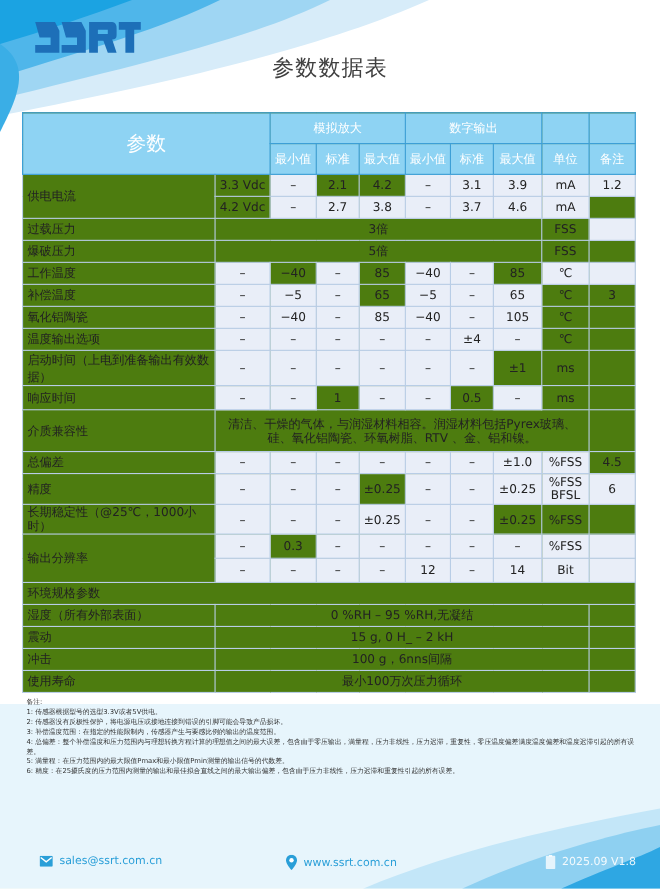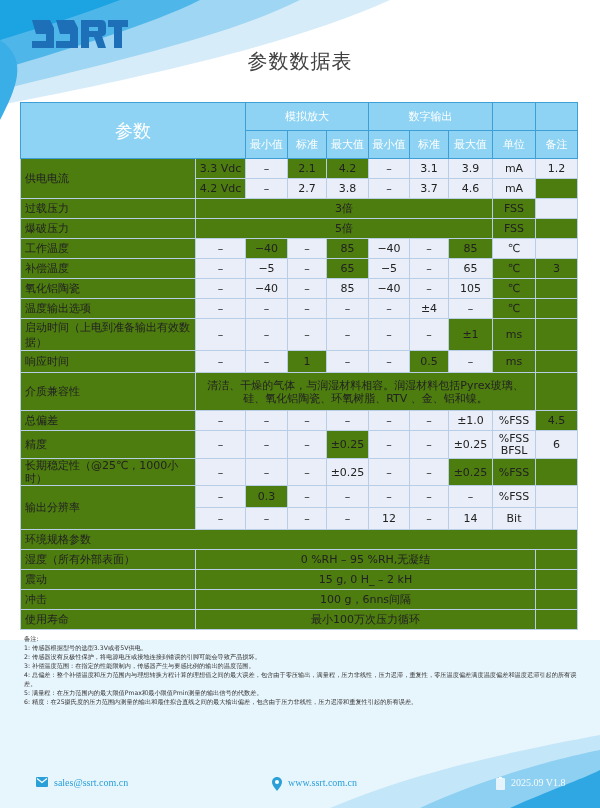--- a/index.html
+++ b/index.html
@@ -18,21 +18,21 @@
   table.spec th { background: #8ed3f3; color: #fff; font-weight: normal; border-color: #3d9fd6; }
   table.spec th.big { font-size: 18px; }
   table.spec th.sm { font-size: 11px; }
   td.p { text-align: left !important; padding-left: 4px !important; }
   td.sh { background: #e9eef8; }
   td.wrap { text-align: right; padding: 2px 4px !important; line-height: 15px; }
 
   .notes { position: absolute; left: 24px; top: 634px; width: 560px; font-size: 6.2px; line-height: 9px; color: #333; z-index: 2; }
 
   .footer { position: absolute; top: 774px; left: 0; width: 600px; height: 20px; z-index: 2; font-size: 10px; color: #2a9fd8; }
-  .f-item { position: absolute; top: 3px; display: flex; gap: 6px; font-family: Liberation Serif, serif; }
+  .f-item { position: absolute; top: 3px; display: flex; align-items: center; gap: 6px; }
   .f-item.version { color: #ffffff; opacity: 0.9; }
 </style>
 </head>
 <body>
 
 <svg class="bg-top" viewBox="0 0 600 120" preserveAspectRatio="none">
   <path d="M0,0 L390,0 C300,40 180,70 0,105 Z" fill="#d7ecf9"></path>
   <path d="M0,0 L300,0 C230,35 120,60 0,90 Z" fill="#9fd6f3"></path>
   <path d="M0,0 L200,0 C150,25 80,45 0,70 Z" fill="#4fb6ea"></path>
   <path d="M0,0 L120,0 C80,15 40,28 0,40 Z" fill="#1ba3e2"></path>
@@ -306,21 +306,21 @@
 </div>
 
 <div class="footer">
   <div class="f-item" style="left:36px">
     <svg width="12" height="10" viewBox="0 0 12 10">
       <rect x="0" y="0" width="12" height="10" rx="1" fill="#2a9fd8"></rect>
       <path d="M1,1.5 L6,5.5 L11,1.5" stroke="#fff" stroke-width="1.3" fill="none"></path>
     </svg>
     <span>sales@ssrt.com.cn</span>
   </div>
-  <div class="f-item" style="left:272px">
+  <div class="f-item" style="left:260px">
     <svg width="10" height="14" viewBox="0 0 10 14">
       <path d="M5,0 C2.2,0 0,2.2 0,5 C0,8.5 5,14 5,14 C5,14 10,8.5 10,5 C10,2.2 7.8,0 5,0 Z" fill="#2a9fd8"></path>
       <circle cx="5" cy="5" r="2" fill="#fff"></circle>
     </svg>
     <span>www.ssrt.com.cn</span>
   </div>
   <div class="f-item version" style="left:496px">
     <svg width="9" height="13" viewBox="0 0 9 13">
       <rect x="0" y="1" width="9" height="12" rx="1" fill="#ffffff" opacity="0.85"></rect>
       <rect x="3" y="0" width="3" height="2" fill="#ffffff"></rect>

